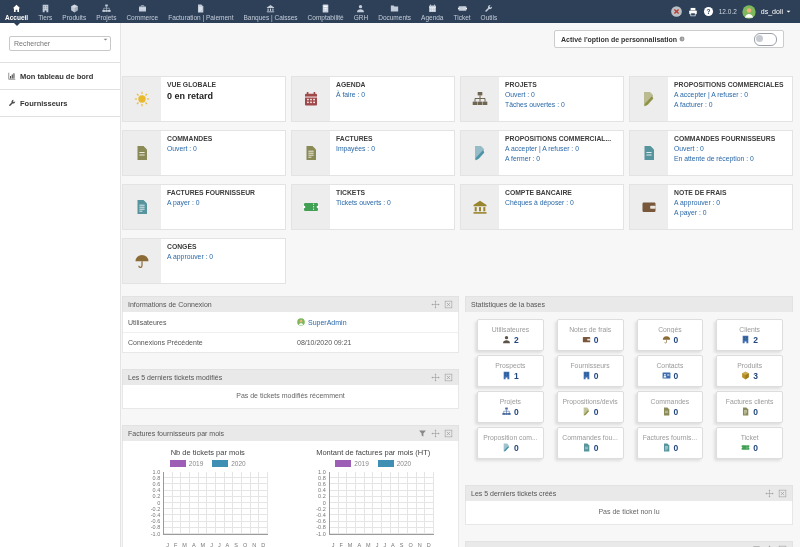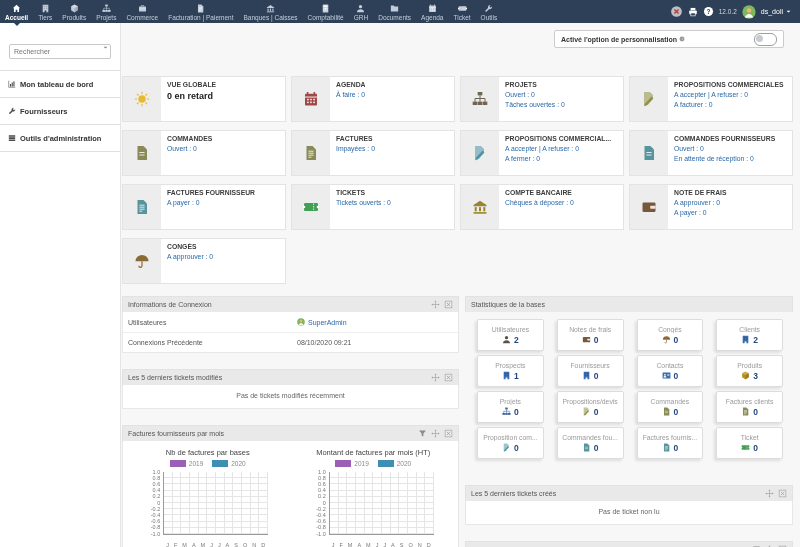--- a/index.html
+++ b/index.html
@@ -17,21 +17,21 @@
   .nav-item.active{color:#fff;}
   .nav-item.active .nav-label{font-weight:bold;}
   .nav-item.active::after{content:"";position:absolute;bottom:-7px;left:50%;margin-left:-4px;
             border:4px solid transparent;border-top-color:#2e4058;}
   .nav-right{margin-left:auto;display:flex;align-items:center;gap:5px;padding-right:8px;color:#fff;}
   .version{font-size:6.5px;color:#cdd5df;}
   .username{font-size:7px;color:#fff;display:flex;align-items:center;gap:2px;cursor:pointer;}
 
   
   .sidebar{position:absolute;top:23px;left:0;width:120px;bottom:0;background:#fff;border-right:1px solid #e4e4e4;}
-  .search-wrap{margin:17px 9px 11px;position:relative;}
+  .search-wrap{margin:9px 9px 11px;position:relative;}
   .search-input{width:100%;box-sizing:border-box;height:15px;border:1px solid #c8c8c8;border-radius:2px;
                 font-size:7px;color:#555;padding:0 11px 0 4px;background:#fff;outline:none;}
   .search-caret{position:absolute;right:2px;top:4px;color:#888;}
   .sb-item{display:flex;align-items:center;gap:4px;height:26px;border-top:1px solid #e0e0e0;padding-left:8px;cursor:pointer;color:#444;}
   .sb-item:last-child{border-bottom:1px solid #e0e0e0;}
   .sb-label{font-size:7.5px;font-weight:bold;color:#333;white-space:nowrap;}
 
   
   .main{position:absolute;left:121px;top:23px;right:0;bottom:0;overflow:hidden;}
   .personalize{position:absolute;top:7px;right:16px;background:#fff;border:1px solid #ccc;border-radius:2px;
@@ -325,32 +325,20 @@
           <span class="sb-label">Mon tableau de bord</span>
         </div>
         <div class="sb-item">
           <span class="ic" style="color:#4a4a4a">
             <svg viewBox="0 0 16 16" width="8" height="8">
               <path fill="currentColor" d="M14.3 4.3a4 4 0 0 1-5.1 4.7L4.7 13.5a1.5 1.5 0 0 1-2.1-2.1l4.5-4.5a4 4 0 0 1 4.7-5.1L9.5 4.1l2.4 2.4Z"></path>
             </svg>
           </span>
           <span class="sb-label">Fournisseurs</span>
         </div>
-        <div class="sb-item">
-          <span class="ic" style="color:#4a4a4a">
-            <svg viewBox="0 0 16 16" width="8" height="8">
-              <g fill="currentColor">
-                <rect x="1.5" y="2.4" width="13" height="3.3" rx=".8"></rect>
-                <rect x="1.5" y="6.6" width="13" height="3.3" rx=".8"></rect>
-                <rect x="1.5" y="10.8" width="13" height="3.3" rx=".8"></rect>
-              </g>
-            </svg>
-          </span>
-          <span class="sb-label">Outils d'administration</span>
-        </div>
       </div>
   </aside>
 
   <main class="main">
 
     <div class="personalize">
       <span class="pers-label">Activé l'option de personnalisation</span>
       <span class="pers-info ic">
           <svg viewBox="0 0 16 16" width="6" height="6">
             <circle fill="#999" cx="8" cy="8" r="6.6"></circle>
@@ -679,21 +667,21 @@
               <span class="phi">
                   <svg viewBox="0 0 16 16" width="9" height="9">
                     <rect fill="none" stroke="#999" x="2" y="2" width="12" height="12"></rect>
                     <path stroke="#999" stroke-width="1.2" d="M5.2 5.2l5.6 5.6M10.8 5.2l-5.6 5.6"></path>
                   </svg>
                 </span>
             </span>
           </div>
           <div class="panel-body charts" id="charts-area">
               <div class="chart">
-                <div class="ctitle">Nb de factures par bases</div>
+                <div class="ctitle">Nb de tickets par mois</div>
                 <div class="legend">
                   <span class="leg-item"><span class="swatch" style="background:#9c5fb5"></span>2019</span>
                   <span class="leg-item"><span class="swatch" style="background:#3f8fb4"></span>2020</span>
                 </div>
                 <div class="plotrow">
                   <div class="yaxis">
                     <span class="ytick" style="top:-2.5px">1.0</span>
                     <span class="ytick" style="top:3.7px">0.8</span>
                     <span class="ytick" style="top:9.9px">0.6</span>
                     <span class="ytick" style="top:16.1px">0.4</span>

